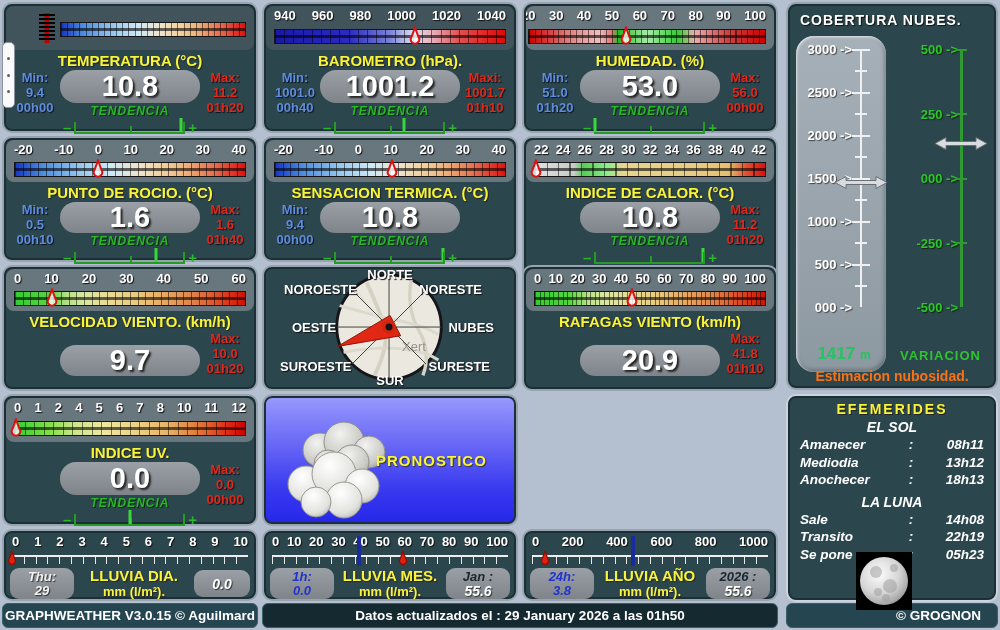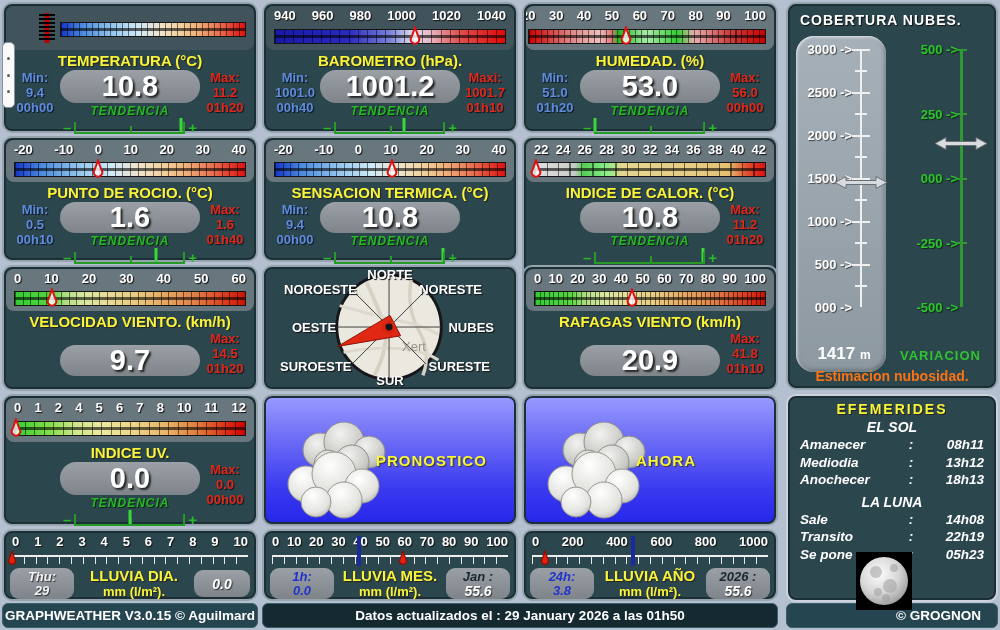--- a/index.html
+++ b/index.html
@@ -90,21 +90,21 @@
   .cn-ruler::before{content:"";position:absolute;left:-5px;top:0;bottom:0;width:12px;
       background:repeating-linear-gradient(180deg,#f0f0f0 0 2px,transparent 2px 21.5px);}
   .cn-ruler::after{content:"";position:absolute;left:-8px;top:0;bottom:0;width:18px;
       background:repeating-linear-gradient(180deg,#f0f0f0 0 2px,transparent 2px 43px);}
   .cn-right{position:absolute;left:104px;top:32px;width:102px;height:336px;}
   .cn-labels2{position:absolute;right:36px;top:13px;height:258px;width:60px;}
   .cn-ruler2{position:absolute;left:68px;top:13px;height:258px;width:3px;background:#2f9a2f;}
   .cn-ruler2::before{content:"";position:absolute;left:-4px;top:0;bottom:0;width:11px;
       background:repeating-linear-gradient(180deg,#2f9a2f 0 2px,transparent 2px 64.5px);}
   .harrow{position:absolute;transform:translate(-50%,-50%);z-index:4;}
-  .cn-alt{position:absolute;left:8px;top:340px;width:96px;text-align:center;color:#ffffff;font-weight:bold;font-size:17px;}
+  .cn-alt{position:absolute;left:8px;top:340px;width:96px;text-align:center;color:#22c55e;font-weight:bold;font-size:17px;}
   .cn-alt .unit{font-size:12px;}
   .cn-var{position:absolute;left:112px;top:344px;color:#2fc42f;font-weight:bold;font-size:13px;letter-spacing:1px;}
   .cn-est{position:absolute;left:0;right:0;top:364px;text-align:center;color:#f97316;font-weight:bold;font-size:14px;}
   
   .efem{border-color:#cdd3dc;}
   .ef-title{color:#f8f43a;text-align:center;font-weight:bold;font-size:14px;letter-spacing:2px;margin-top:5px;text-shadow:1px 1px #222;}
   .ef-sec{color:#fff;font-weight:bold;font-style:italic;font-size:14px;text-align:center;margin:2px 0 1px;}
   .ef-row{display:flex;padding:0 12px;color:#fff;font-weight:bold;font-style:italic;font-size:13.5px;line-height:17.5px;}
   .ef-row .n{width:88px;}
   .ef-row .s{flex:1;text-align:center;}
@@ -480,21 +480,21 @@
           <span></span>
           <span></span>
           <span></span>
         </div>
       <div class="center">
         <div class="vbox" style="height:31px;line-height:31px">9.7</div>
 
       </div>
       <div class="mm max">
         <span>Max:</span>
-        <span>14.5</span>
+        <span>10.0</span>
         <span>01h20</span>
       </div>
     </div>
   </div>
 
   <div class="panel cpanel" style="left:262px;top:265px;width:256px;height:126px">
     <svg viewBox="0 0 256 126" width="252" height="122" style="position:absolute;left:0;top:0">
       <circle cx="127" cy="62" r="54" fill="#eae8df" stroke="#16161a" stroke-width="3"></circle>
       <g fill="none">
         <path d="M104 16 C112 34 118 48 122 60 C126 74 122 92 112 112" stroke="#d5d2c4" stroke-width="4"></path>
@@ -620,26 +620,20 @@
     </div>
   </div>
 
   <div class="panel fpanel" style="left:262px;top:394px;width:256px;height:132px">
     <svg class="cloudart" width="130" height="100" viewBox="0 0 130 100">
         <use href="#cloudgrp"></use>
       </svg>
     <span class="fc-label">PRONOSTICO</span>
   </div>
 
-  <div class="panel fpanel" style="left:522px;top:394px;width:256px;height:132px">
-    <svg class="cloudart" width="130" height="100" viewBox="0 0 130 100">
-        <use href="#cloudgrp"></use>
-      </svg>
-    <span class="fc-label">AHORA</span>
-  </div>
 
   <div class="panel" style="left:2px;top:529px;width:256px;height:72px;overflow:hidden">
     <div class="rlabels">
         <span>0</span>
         <span>1</span>
         <span>2</span>
         <span>3</span>
         <span>4</span>
         <span>5</span>
         <span>6</span>

